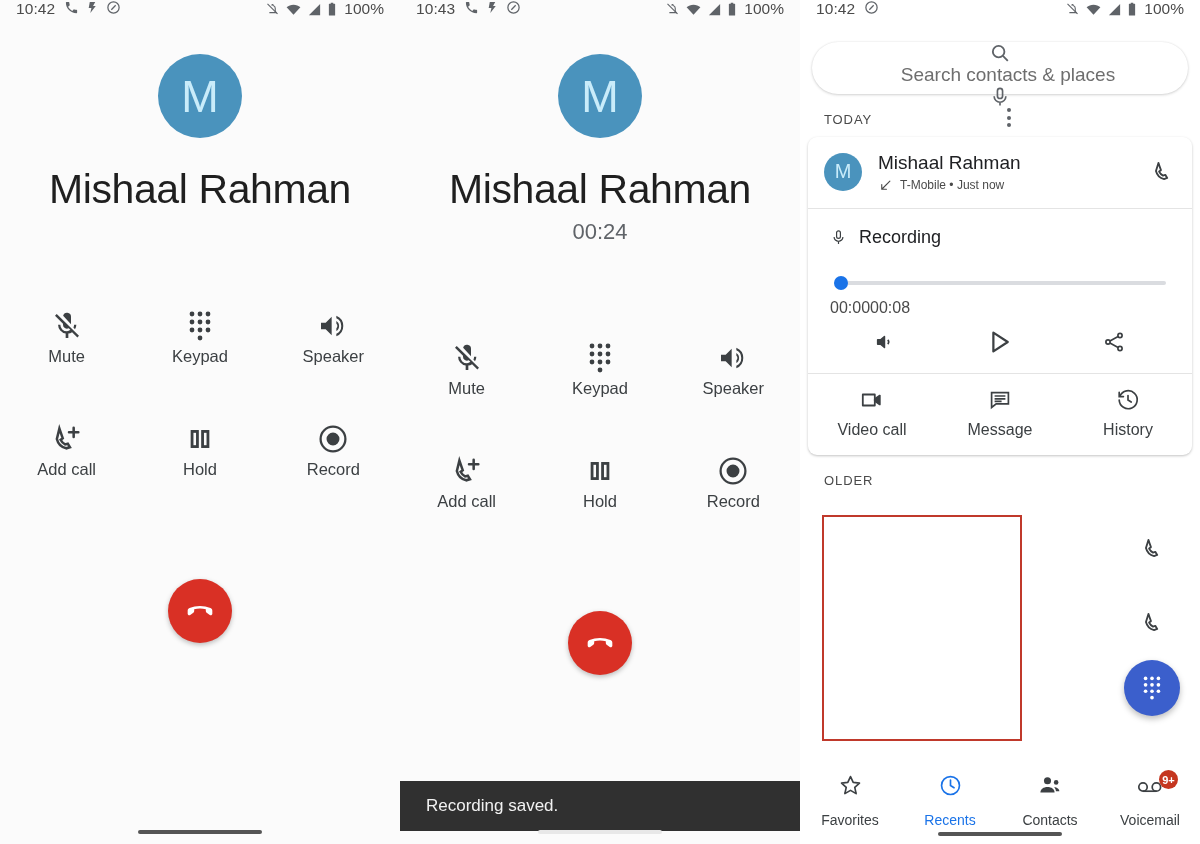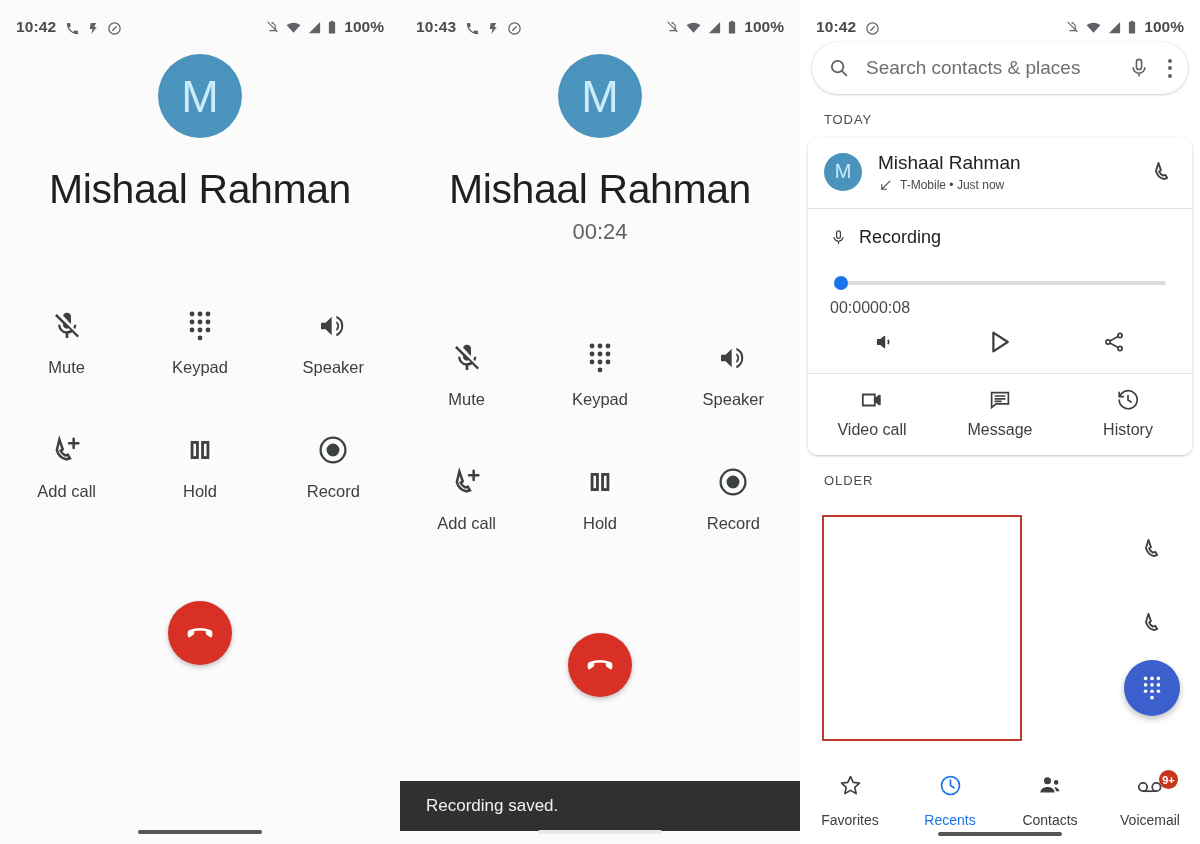--- a/index.html
+++ b/index.html
@@ -9,22 +9,22 @@
     background:#ffffff; overflow:hidden;
   }
   .screen{ position:relative; width:1200px; height:844px; display:flex; }
 
   
   .panel{ position:relative; width:400px; height:844px; background:#fff; overflow:hidden; }
   .panel.call{ background:#fbfbfb; }
 
   
   .statusbar{
-    height:36px; display:flex; align-items:flex-end;
-    padding:0 16px; font-size:15px; color:#5a5a5a; font-weight:700;
+    height:36px; display:flex; align-items:flex-start;
+    padding:0 16px; font-size:15px; color:#5a5a5a; font-weight:400;
   }
   .sb-time{ font-size:15.5px; color:#4b4b4b; letter-spacing:.1px; }
   .sb-left-icons{ display:flex; align-items:center; gap:7px; margin-left:9px; }
   .sb-spacer{ flex:1; }
   .sb-right{ display:flex; align-items:center; gap:5px; }
   .sb-batt{ font-size:15.5px; color:#4b4b4b; margin-left:2px; }
   .ic{ display:inline-flex; align-items:center; justify-content:center; }
 
   
   .avatar{
@@ -39,21 +39,21 @@
   }
   .timer{ text-align:center; font-size:22px; color:#5f6368; margin-top:6px; }
 
   .controls{ margin-top:92px; }
   .ctrl-row{ display:flex; }
   .ctrl{
     flex:1; display:flex; flex-direction:column;
     align-items:center; justify-content:flex-start;
   }
   .ctrl .glyph{ height:42px; display:flex; align-items:center; justify-content:center; }
-  .ctrl .lbl{ font-size:16.5px; color:#3c4043; margin-top:11px; }
+  .ctrl .lbl{ font-size:16.5px; color:#3c4043; }
   .ctrl-row + .ctrl-row{ margin-top:52px; }
 
   .endcall-wrap{ display:flex; justify-content:center; margin-top:100px; }
   .endcall{
     width:64px; height:64px; border-radius:50%;
     background:#d93025; display:flex; align-items:center; justify-content:center;
     box-shadow:0 2px 5px rgba(0,0,0,.25);
   }
 
   .home-ind{
@@ -66,21 +66,21 @@
     position:absolute; left:0; right:0; bottom:13px; height:50px;
     background:#303030; display:flex; align-items:center;
     padding-left:26px; color:#f1f1f1; font-size:17px;
   }
 
   
   .recents{ background:#fff; }
   .searchbar{
     margin:6px 12px 0; height:52px; border-radius:26px; background:#fff;
     box-shadow:0 1px 3px rgba(0,0,0,.16), 0 0 2px rgba(0,0,0,.09);
-    display:flex; align-items:center; padding:0 16px;
+    display:flex; align-items:center; padding:0 16px;flex-direction:column;
   }
   .search-text{ flex:1; margin-left:16px; font-size:19px; color:#6e6e6e; }
   .searchbar .ic{ cursor:pointer; }
   .kebab{ display:flex; flex-direction:column; gap:3.5px; margin-left:18px; }
   .kebab i{ width:4px; height:4px; border-radius:50%; background:#5f6368; display:block; }
 
   .section-hdr{
     font-size:13px; color:#4a4a4a; letter-spacing:.9px;
     padding:18px 0 10px 24px; font-weight:400;
   }

